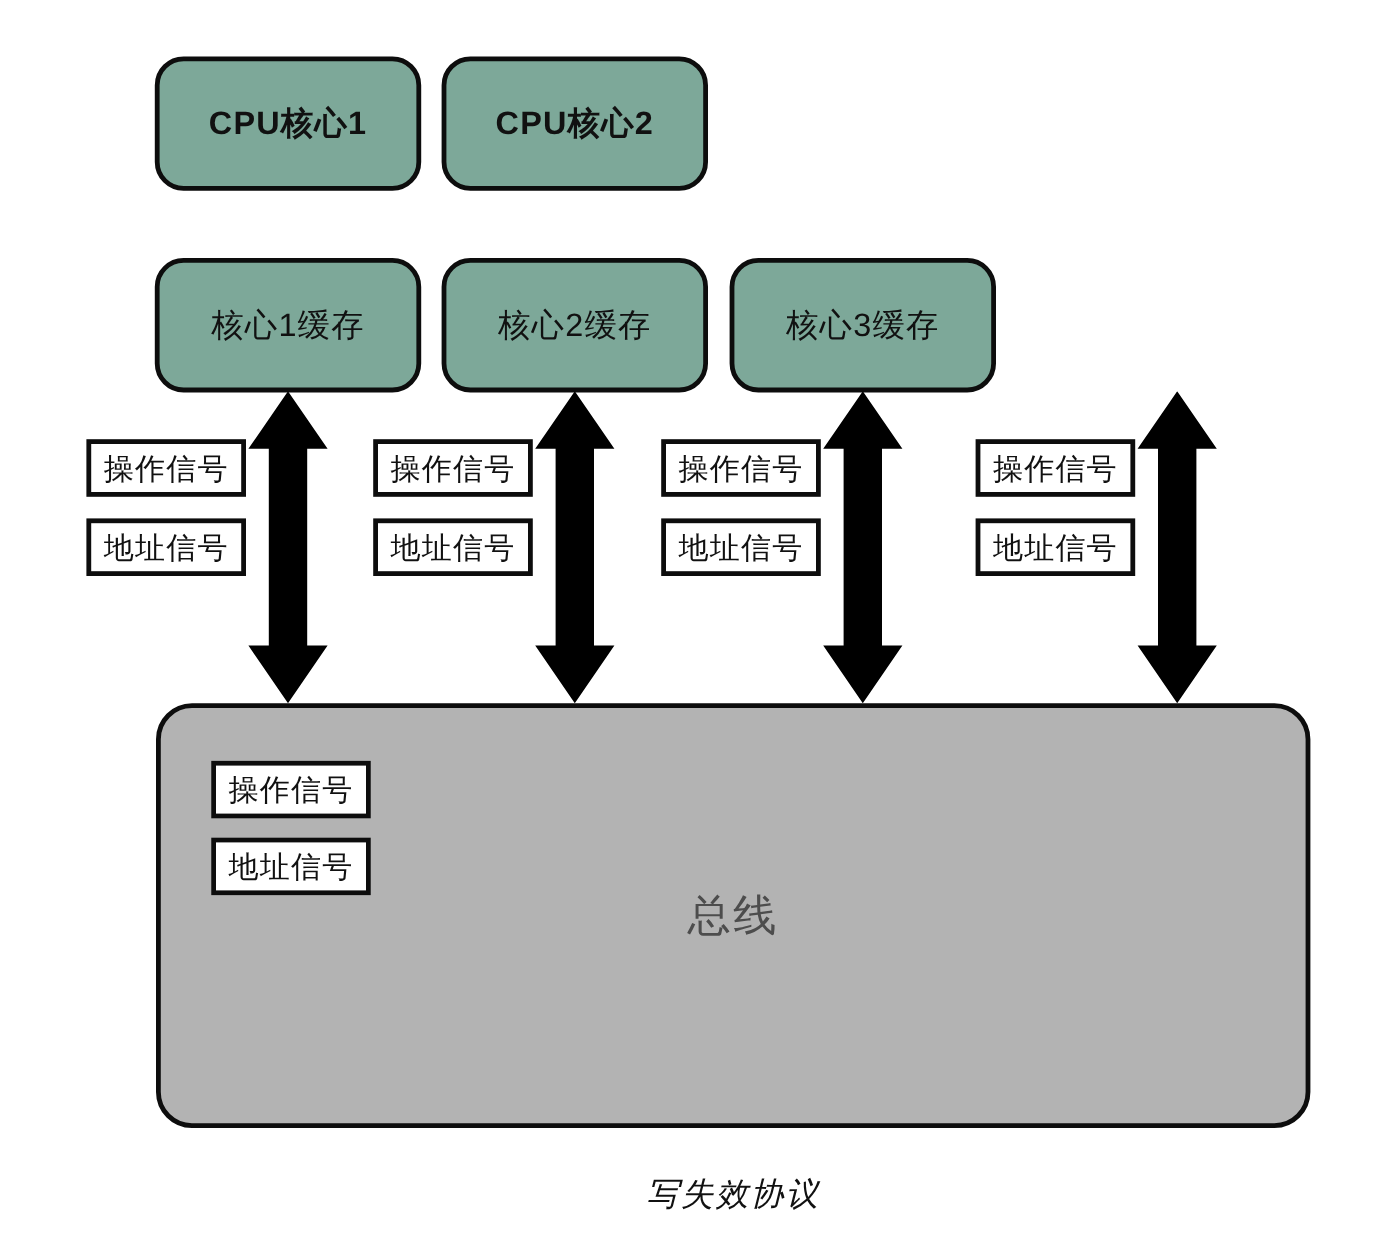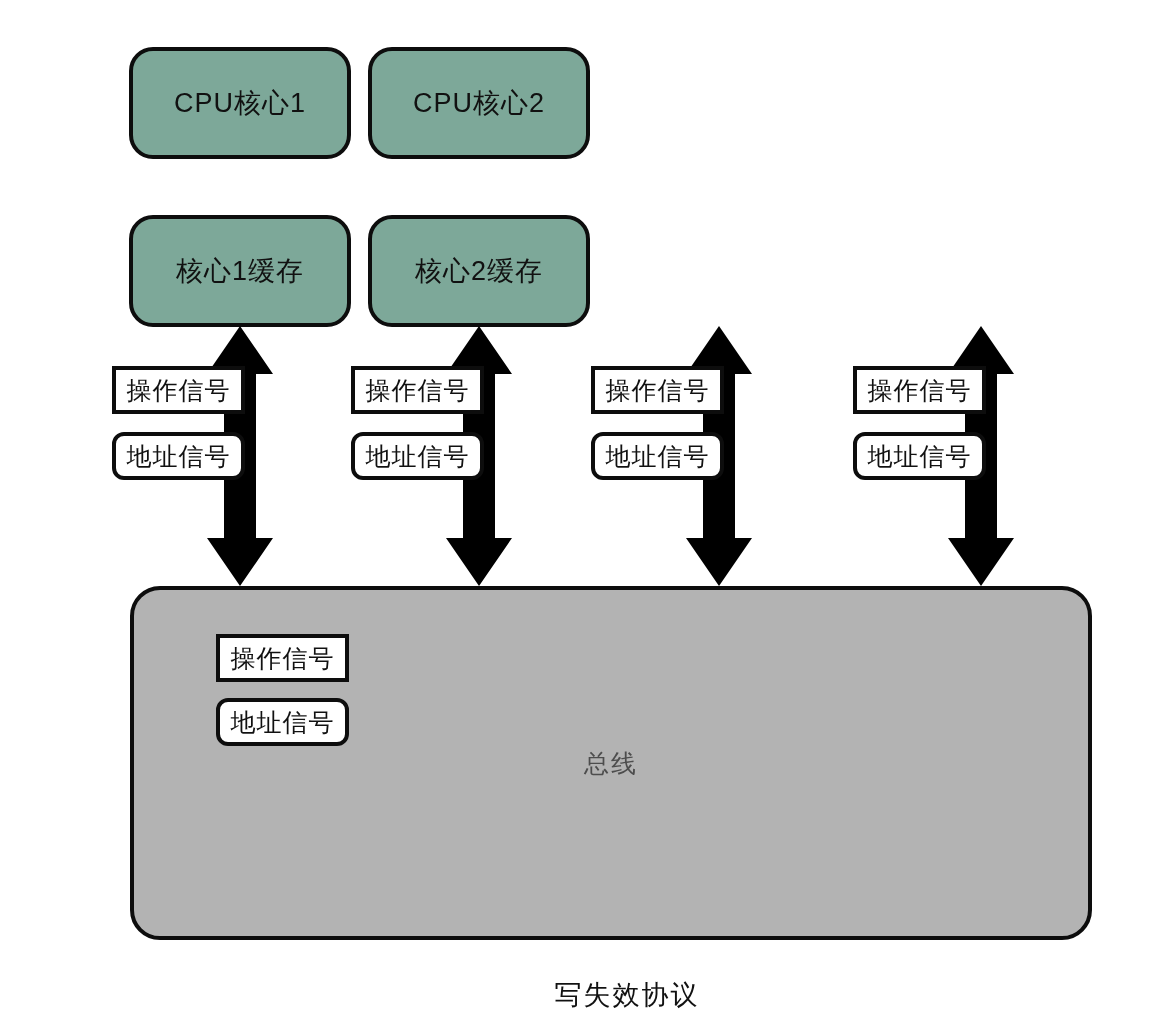--- a/index.html
+++ b/index.html
@@ -24,72 +24,72 @@
 
   .node{
     position:absolute;width:214px;height:104px;
     left:calc(var(--cx) - 111px);
     background:var(--node-fill);
     border:4px solid var(--border);
     border-radius:24px;
     display:flex;align-items:center;justify-content:center;
     font-size:27px;letter-spacing:1px;color:var(--text);
   }
-  .row-cpu{top:47px;}
+  .row-cpu{top:47px;font-weight:bold;}
   .row-cache{top:215px;text-align:center;}
 
   .arrow{
     position:absolute;top:326px;left:calc(var(--cx) - 40px);
     width:80px;height:260px;display:block;
   }
   .arrow polygon{fill:var(--arrow);}
 
   .sig{
     position:absolute;width:125px;height:40px;
     left:calc(var(--cx) - 168px);
     background:var(--label-fill);
     border:4px solid var(--border);
     display:flex;align-items:center;justify-content:center;
     font-size:25px;letter-spacing:1px;color:var(--text);
     box-sizing:content-box;
-    margin-left:40px;
   }
   .sig-op{top:366px;}
-  .sig-addr{top:432px;border-radius:12px;}
+  .sig-addr{top:432px;}
 
   .bus{
     position:absolute;left:130px;top:586px;width:962px;height:354px;
     background:var(--bus-fill);
     border:4px solid var(--border);
     border-radius:30px;
     box-sizing:border-box;
   }
   .bus .sig{left:42px;}
   .bus .sig-op{top:44px;}
   .bus .sig-addr{top:108px;}
   .bus-label{
     position:absolute;left:0;top:0;width:100%;height:100%;
     display:flex;align-items:center;justify-content:center;
-    font-size:25px;letter-spacing:2px;color:var(--bus-text);
+    font-size:36px;letter-spacing:2px;color:var(--bus-text);
   }
   .caption{
-    position:absolute;left:146px;top:977px;width:962px;
-    text-align:center;font-size:27px;letter-spacing:2px;color:var(--text);
+    position:absolute;left:130px;top:977px;width:962px;
+    text-align:center;font-size:27px;letter-spacing:2px;color:var(--text);font-style:italic;
   }
 </style>
 </head>
 <body>
 
 <div class="canvas">
 
   <div class="node row-cpu c1">CPU核心1</div>
   <div class="node row-cpu c2">CPU核心2</div>
 
   <div class="node row-cache c1">核心1缓存</div>
   <div class="node row-cache c2">核心2缓存</div>
+  <div class="node row-cache c3">核心3缓存</div>
 
   <svg class="arrow c1" viewBox="0 0 80 260" aria-hidden="true">
     <polygon points="40,0 73,48 56,48 56,212 73,212 40,260 7,212 24,212 24,48 7,48"></polygon>
   </svg>
   <svg class="arrow c2" viewBox="0 0 80 260" aria-hidden="true">
     <polygon points="40,0 73,48 56,48 56,212 73,212 40,260 7,212 24,212 24,48 7,48"></polygon>
   </svg>
   <svg class="arrow c3" viewBox="0 0 80 260" aria-hidden="true">
     <polygon points="40,0 73,48 56,48 56,212 73,212 40,260 7,212 24,212 24,48 7,48"></polygon>
   </svg>

